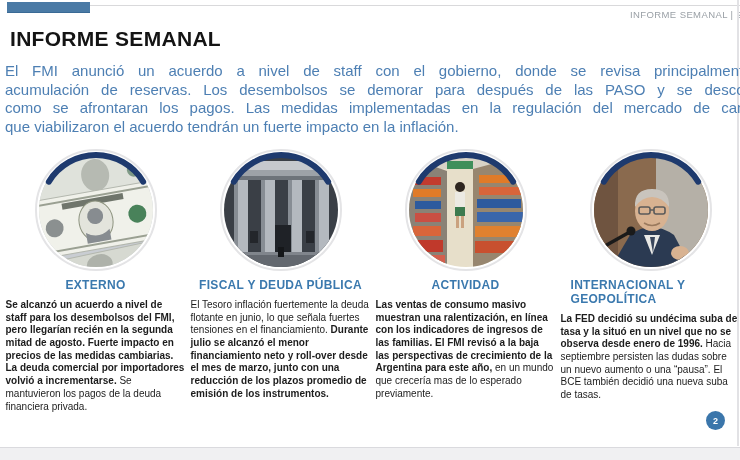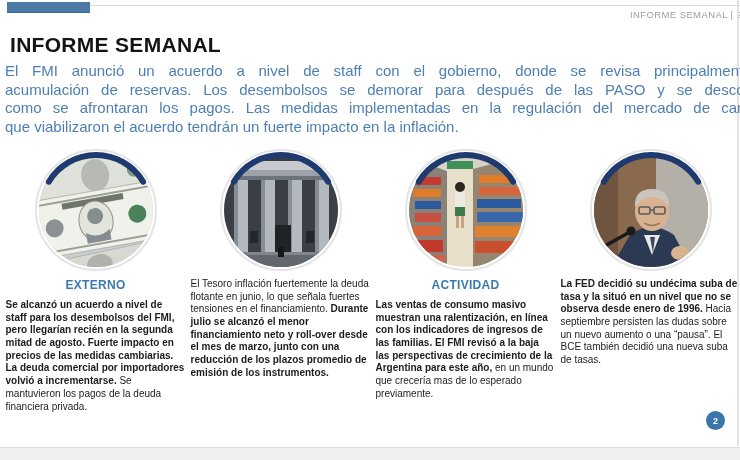--- a/index.html
+++ b/index.html
@@ -6,21 +6,21 @@
   body{
     width:740px;height:460px;position:relative;overflow:hidden;
     background:#ffffff;font-family:"Liberation Sans",sans-serif;
   }
   
   .top-rule{position:absolute;top:5px;left:7px;width:733px;height:1px;background:#d9d9db;}
   .top-bar{position:absolute;top:2px;left:7px;width:83px;height:10px;background:#4a7aa5;border-bottom:1px solid #3a6a95;}
   .slide-label{position:absolute;top:9px;left:630px;white-space:nowrap;font-size:9.5px;color:#9aa0a6;letter-spacing:.4px;}
   .right-edge{position:absolute;top:0;left:737px;width:2px;height:446px;background:#e2e2e5;}
   
-  .page-title{position:absolute;top:33px;left:10px;font-size:21px;font-weight:700;color:#141414;letter-spacing:.3px;}
+  .page-title{position:absolute;top:27px;left:10px;font-size:21px;font-weight:700;color:#141414;letter-spacing:.3px;}
   
   .intro{position:absolute;top:62px;left:5px;width:772px;color:#4d7fb3;font-size:15px;line-height:18.5px;}
   .intro-line{text-align:justify;text-align-last:justify;white-space:normal;}
   .intro-line.last{text-align-last:left;}
   
   .columns{position:absolute;top:146px;left:3px;width:744px;display:grid;grid-template-columns:repeat(4,185px);}
   .col{display:flex;flex-direction:column;align-items:center;padding:3px 4px 0 4px;box-sizing:border-box;}
   .circle-wrap{position:relative;width:118px;height:118px;border-radius:50%;border:2px solid #e4e4e6;box-sizing:content-box;}
   .circle-wrap svg{display:block;position:absolute;top:0;left:0;}
   .cat-label{margin-top:7px;min-height:14px;font-size:12px;font-weight:700;color:#3b79ae;text-align:left;letter-spacing:.3px;line-height:14px;}
@@ -113,20 +113,21 @@
           <rect x="53" y="74" width="16" height="28" fill="#1f2227"></rect>
           <rect x="28" y="80" width="8" height="12" fill="#23262b"></rect>
           <rect x="84" y="80" width="8" height="12" fill="#23262b"></rect>
           <rect x="0" y="101" width="118" height="17" fill="#63686f"></rect>
           <rect x="0" y="101" width="118" height="3" fill="#80858c"></rect>
           <rect x="56" y="96" width="6" height="10" fill="#15171a"></rect>
         </g>
         <circle cx="59" cy="59" r="55" fill="none" stroke="#1e3a6e" stroke-width="6" pathLength="360" stroke-dasharray="118 242" stroke-dashoffset="-211" stroke-linecap="round"></circle>
       </svg>
     </div>
+    <div class="cat-label">FISCAL Y DEUDA PÚBLICA</div>
     <div class="col-body"><span>El Tesoro inflación fuertemente la deuda flotante en junio, lo que señala fuertes tensiones en el financiamiento. </span><span class="b">Durante julio se alcanzó el menor financiamiento neto y roll-over desde el mes de marzo, junto con una reducción de los plazos promedio de emisión de los instrumentos.</span></div>
   </div>
 
   <div class="col">
     <div class="circle-wrap">
       <svg width="118" height="118" viewBox="0 0 118 118">
         <defs>
             <clipPath id="c3">
               <circle cx="59" cy="59" r="57"></circle>
             </clipPath>
@@ -190,19 +191,20 @@
           <rect x="62" y="56" width="11" height="7" rx="2" fill="none" stroke="#5a5a5a" stroke-width="1.6"></rect>
           <line x1="58" y1="59" x2="62" y2="59" stroke="#5a5a5a" stroke-width="1.4"></line>
           <path d="M52 72 q8 5 16 0" stroke="#9b7a5e" stroke-width="1.5" fill="none"></path>
           <ellipse cx="88" cy="102" rx="9" ry="7" fill="#d8b291"></ellipse>
           <line x1="4" y1="100" x2="36" y2="82" stroke="#1a1a1a" stroke-width="3.5"></line>
           <circle cx="39" cy="80" r="4.5" fill="#1a1a1a"></circle>
         </g>
         <circle cx="59" cy="59" r="55" fill="none" stroke="#1e3a6e" stroke-width="6" pathLength="360" stroke-dasharray="118 242" stroke-dashoffset="-211" stroke-linecap="round"></circle>
       </svg>
     </div>
+    <div class="cat-label" style="width:160px;">INTERNACIONAL Y GEOPOLÍTICA</div>
     <div class="col-body"><span class="b">La FED decidió su undécima suba de tasa y la situó en un nivel que no se observa desde enero de 1996. </span><span>Hacia septiembre persisten las dudas sobre un nuevo aumento o una “pausa”. El BCE también decidió una nueva suba de tasas.</span></div>
   </div>
 
 </div>
 
 <div class="footer-strip"></div>
 <div class="page-circle">2</div>
 
 </body></html>

